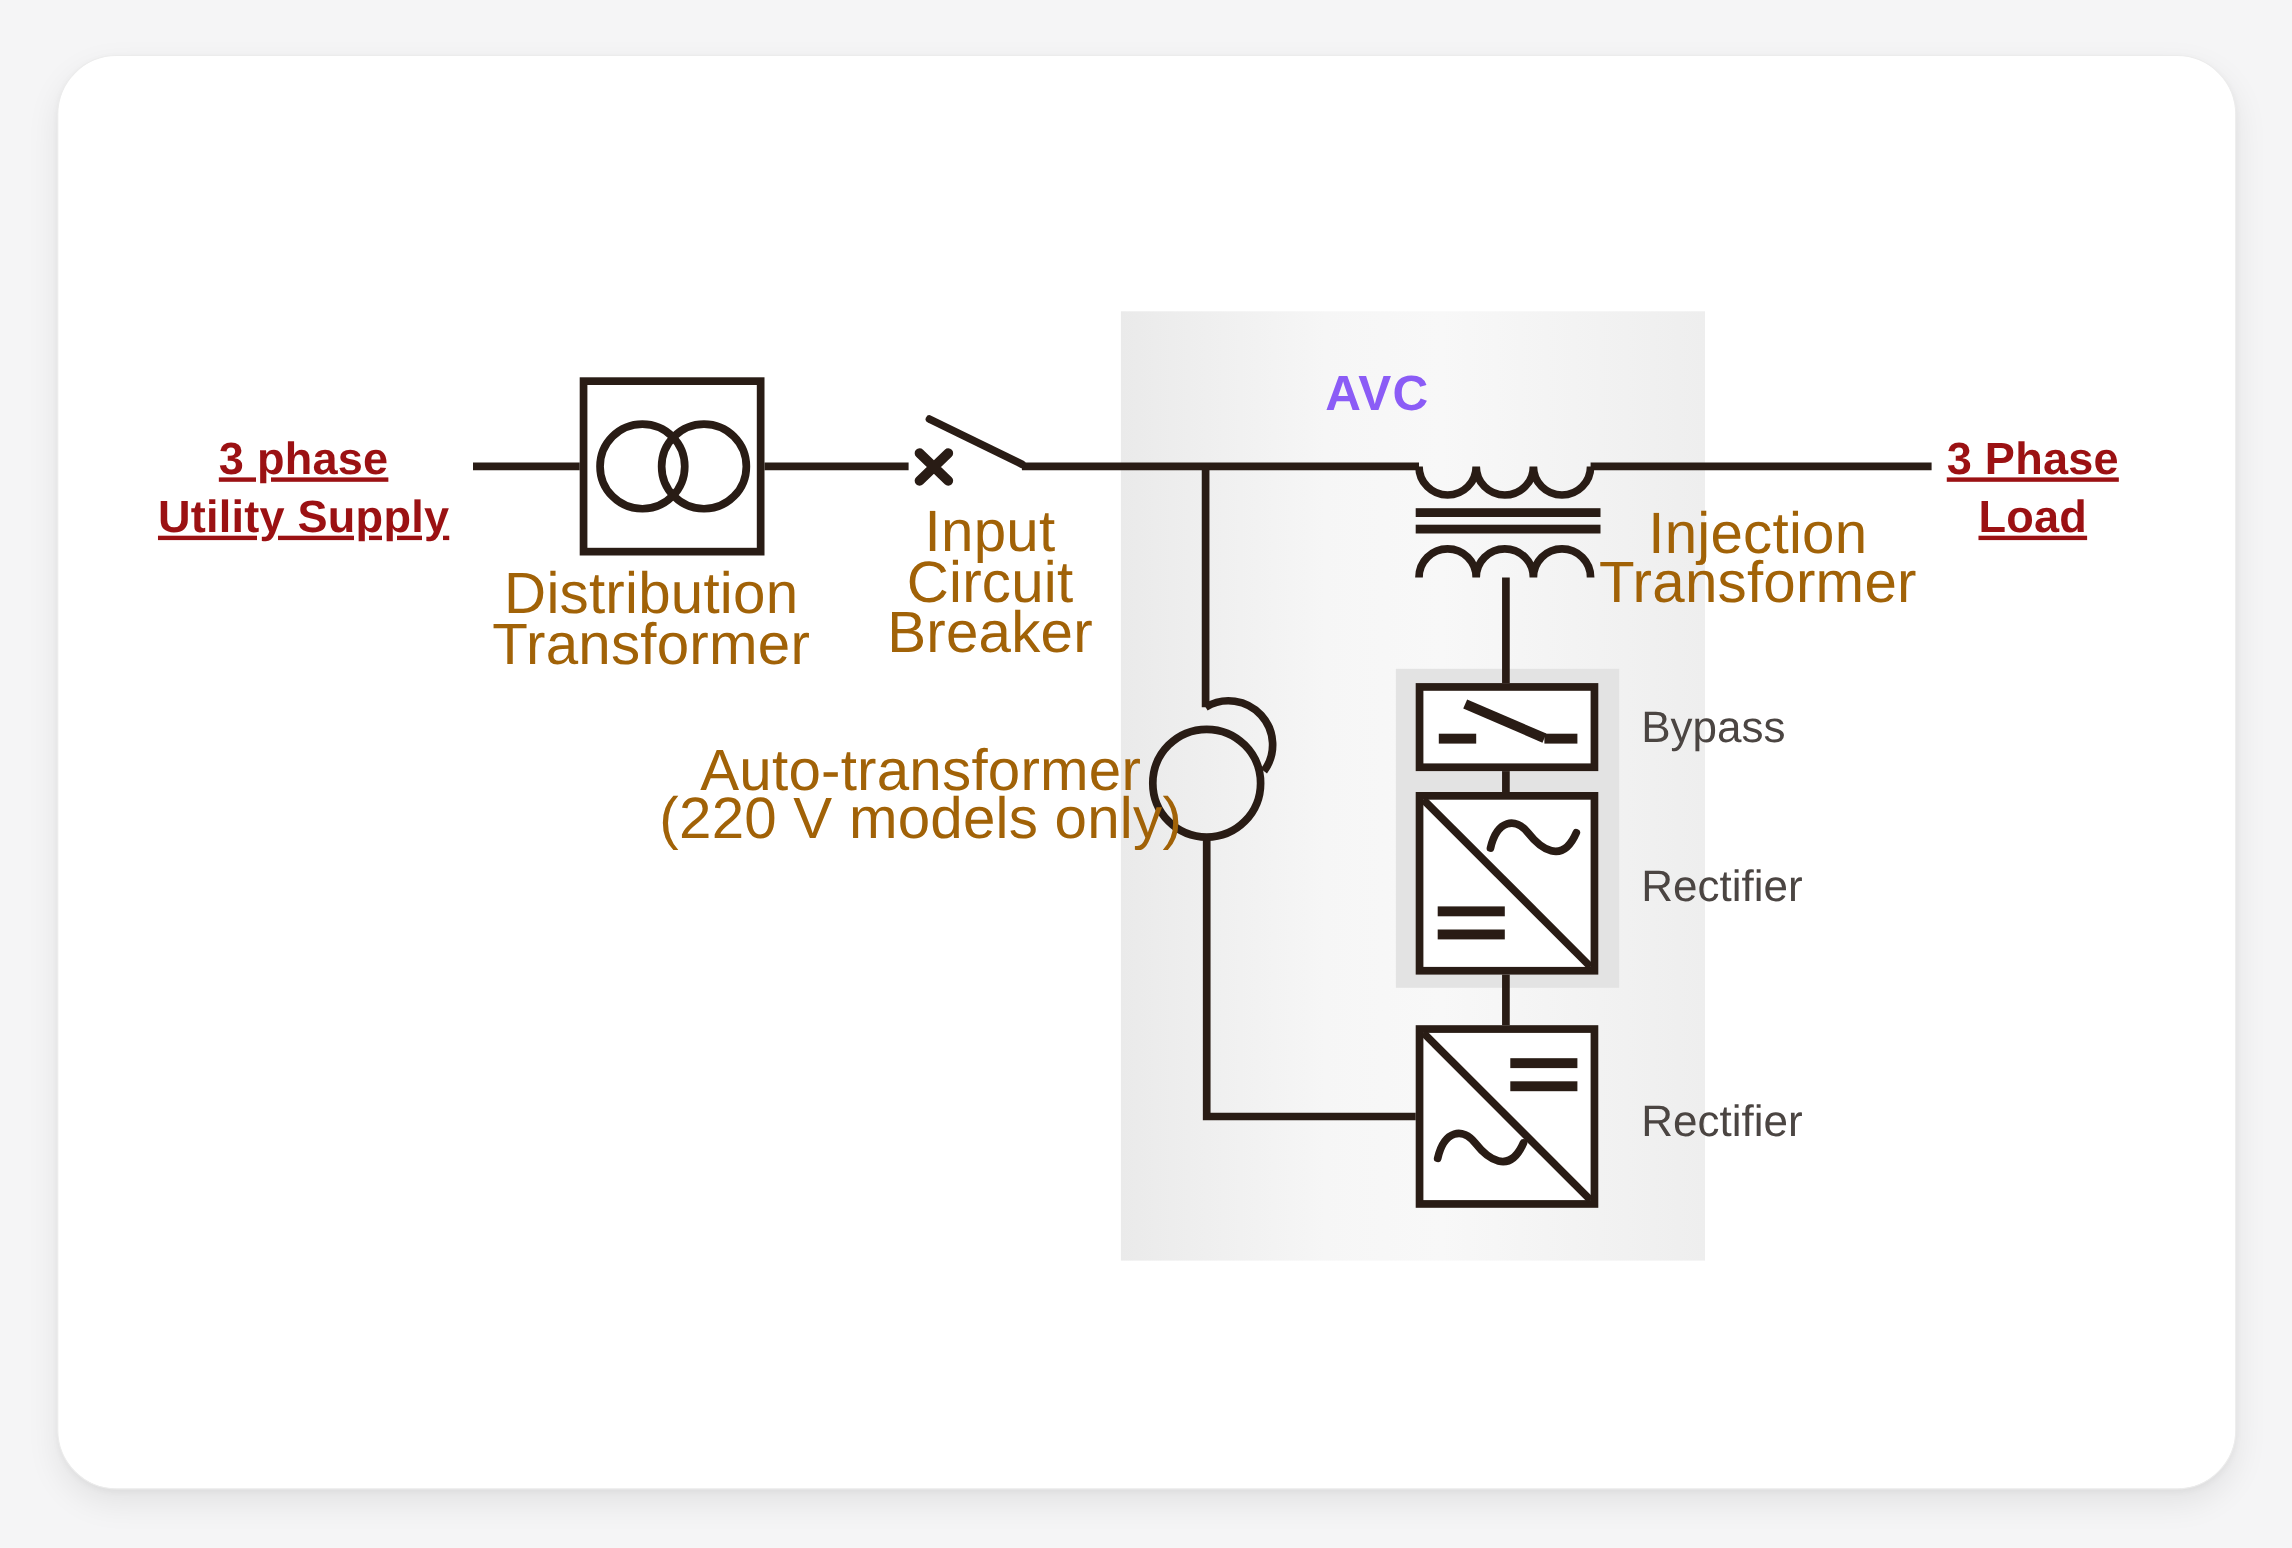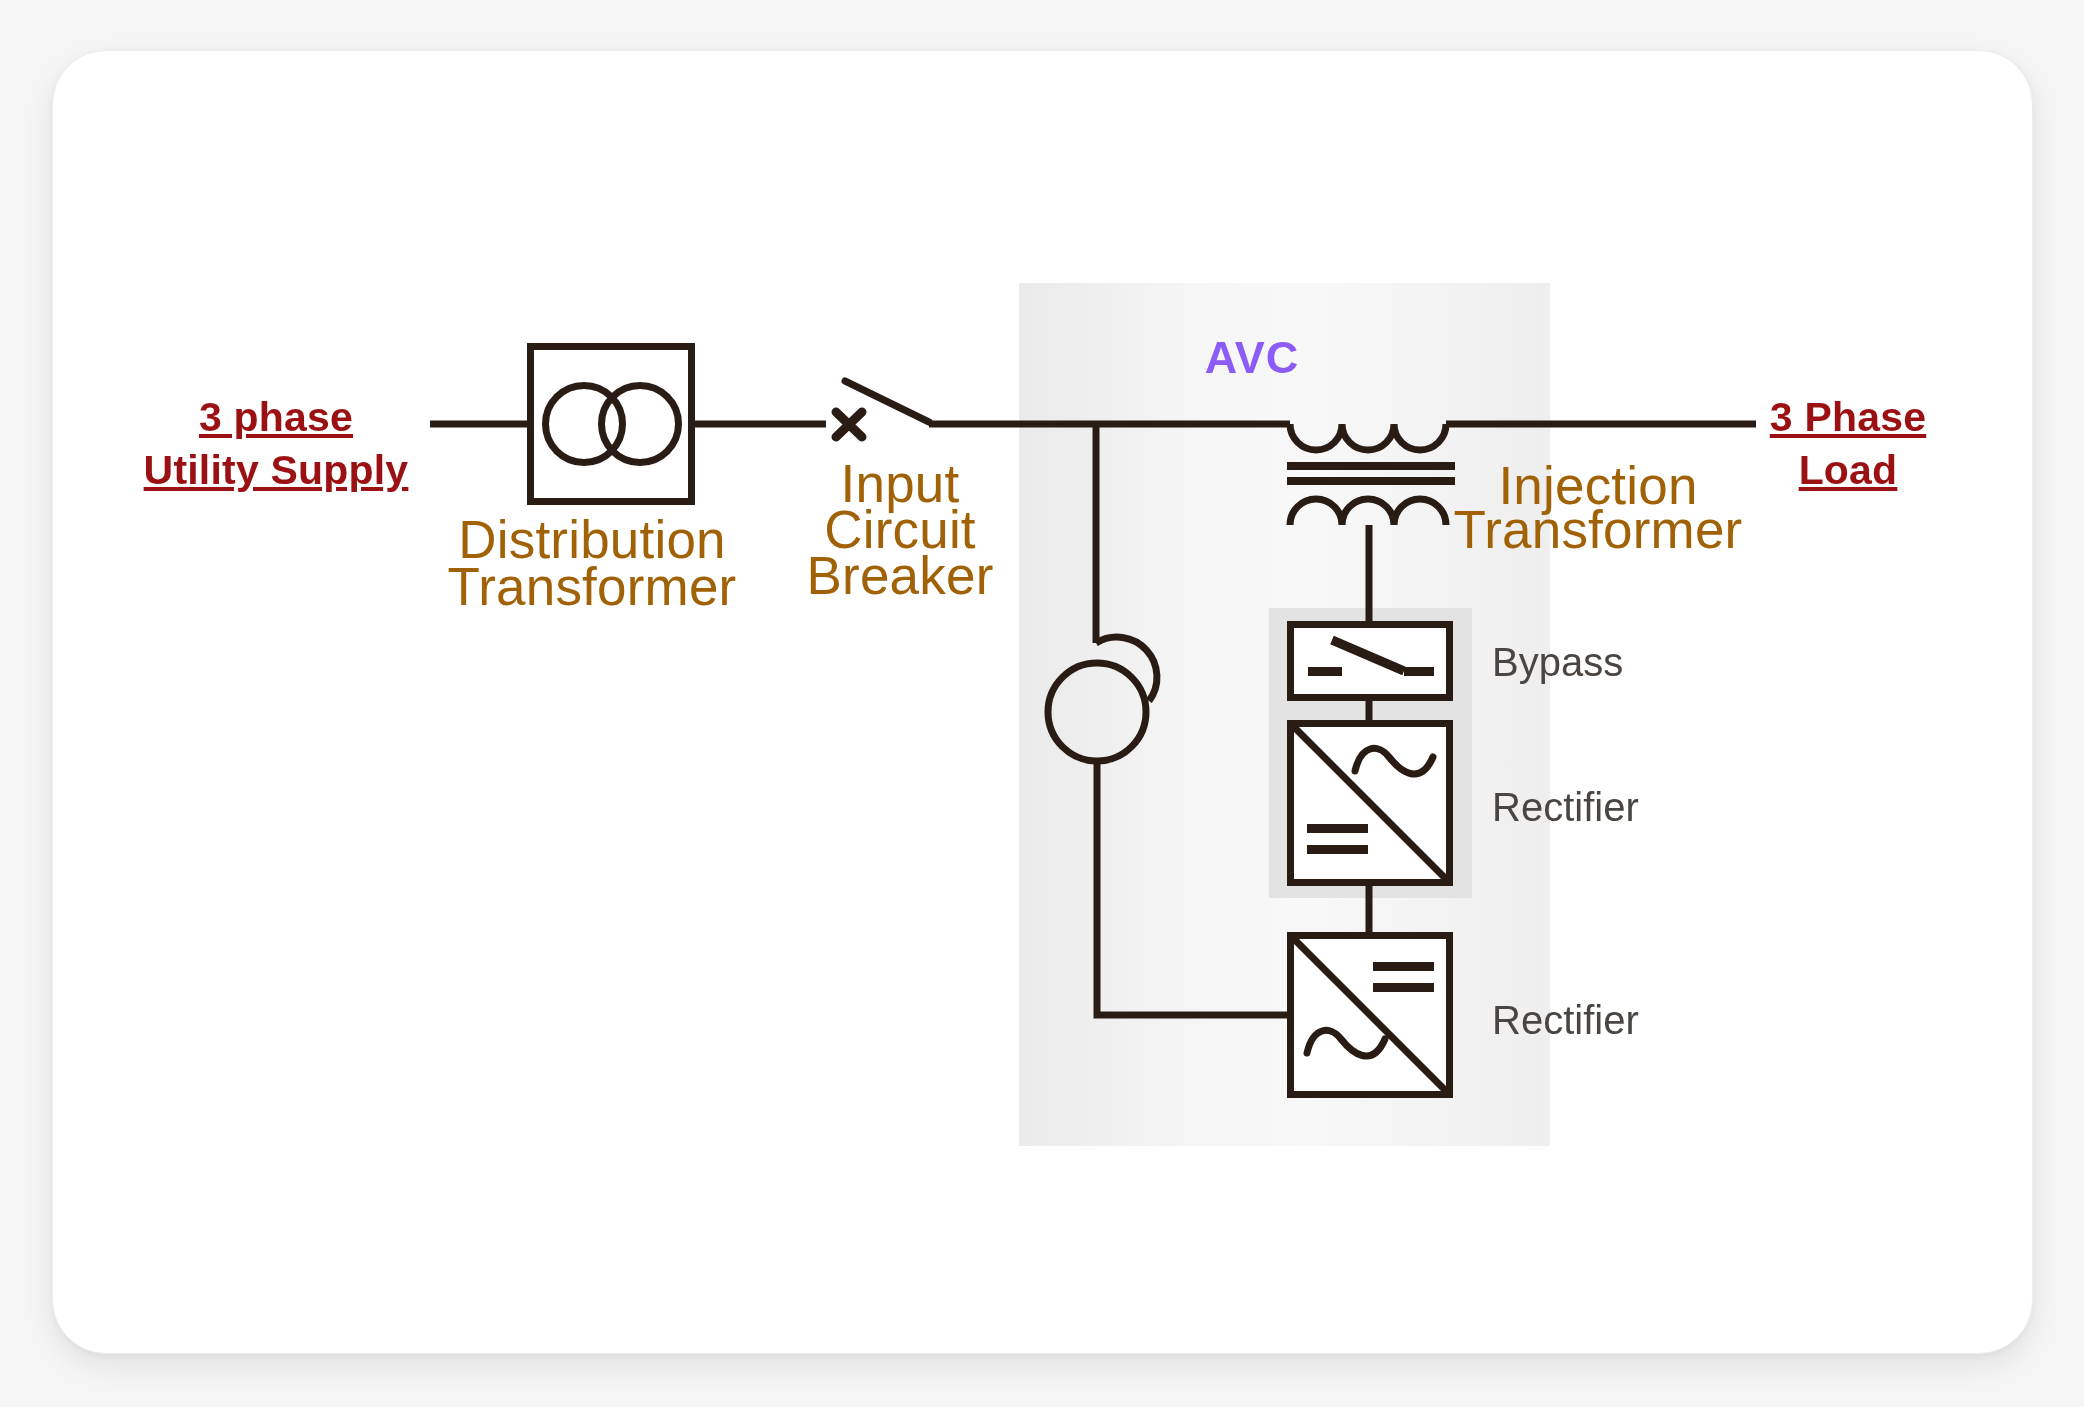--- a/index.html
+++ b/index.html
@@ -149,20 +149,22 @@
 
   <div class="lbl" style="left:592px; top:563px;">Distribution
 Transformer</div>
 
   <div class="lbl" style="left:900px; top:530px; line-height:46px;">Input
 Circuit
 Breaker</div>
 
   <div class="lbl lbl-avc" style="left:1252px; top:357px;">AVC</div>
 
+  <div class="lbl" style="left:837px; top:723px; line-height:44px;">Auto-transformer
+(220 V models only)</div>
 
   <div class="lbl" style="left:1598px; top:508px; line-height:44px;">Injection
 Transformer</div>
 
   <div class="lbl-left" style="left:1492px; top:662px;">Bypass</div>
 
   <div class="lbl-left" style="left:1492px; top:807px;">Rectifier</div>
 
   <div class="lbl-left" style="left:1492px; top:1020px;">Rectifier</div>
 

